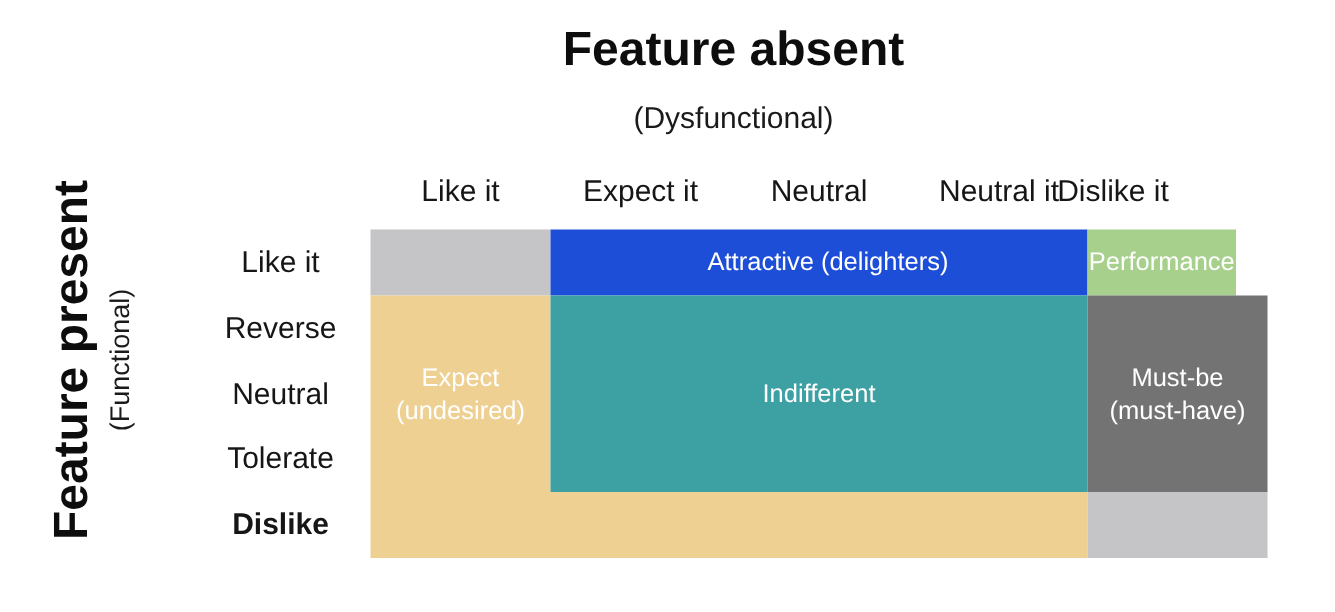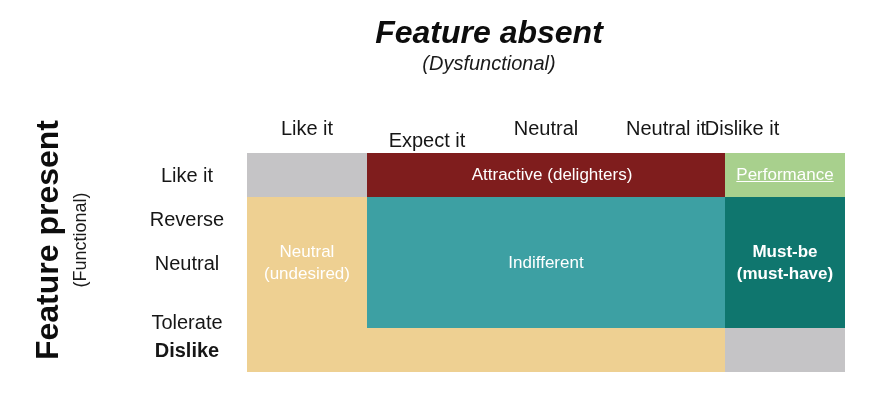--- a/index.html
+++ b/index.html
@@ -4,23 +4,23 @@
 <style>
   html, body { margin: 0; padding: 0; background: #ffffff; }
   .stage {
     position: relative;
     width: 890px;
     height: 408px;
     background: #ffffff;
     font-family: "Liberation Sans", sans-serif;
     overflow: hidden;
   }
-  .title-block { position: absolute; left: 89px; top: 14px; width: 800px; text-align: center; font-style: italic; }
+  .title-block { position: absolute; left: 89px; top: 14px; width: 800px; text-align: center; }
   .title-main { font-size: 32px; font-weight: bold; color: #0d0d0d; line-height: 36px; }
-  .title-sub  { font-size: 20px; color: #1a1a1a; line-height: 24px; margin-top: 1px; }
+  .title-sub  { font-size: 20px; color: #1a1a1a; line-height: 24px; margin-top: 17px; }
   .y-main {
     position: absolute; left: -103px; top: 222px; width: 300px; height: 36px;
     transform: rotate(-90deg); text-align: center;
     font-size: 32px; font-weight: bold; color: #0d0d0d; line-height: 36px;
   }
   .y-sub {
     position: absolute; left: -20px; top: 228px; width: 200px; height: 24px;
     transform: rotate(-90deg); text-align: center;
     font-size: 18px; color: #1a1a1a; line-height: 24px;
   }
@@ -47,46 +47,46 @@
   <div class="title-block">
     <div class="title-main">Feature absent</div>
     <div class="title-sub">(Dysfunctional)</div>
   </div>
 
   <div class="y-main">Feature present</div>
   <div class="y-sub">(Functional)</div>
 
   <div id="col-headers">
       <div class="col-header" style="left: 247px; width: 120px;">Like it</div>
-      <div class="col-header" style="left: 367px; width: 120px; margin-top: 12px;">Expect it</div>
+      <div class="col-header" style="left: 367px; width: 120px;">Expect it</div>
       <div class="col-header" style="left: 486px; width: 120px;">Neutral</div>
       <div class="col-header" style="left: 606px; width: 120px;">Neutral it</div>
       <div class="col-header" style="left: 682px; width: 120px;">Dislike it</div>
     </div>
   <div id="row-headers">
       <div class="row-header" style="top: 153px; height: 44px; line-height: 44px;">Like it</div>
       <div class="row-header" style="top: 197px; height: 44px; line-height: 44px;">Reverse</div>
       <div class="row-header" style="top: 241px; height: 44px; line-height: 44px;">Neutral</div>
-      <div class="row-header" style="top: 300px; height: 44px; line-height: 44px;">Tolerate</div>
+      <div class="row-header" style="top: 284px; height: 44px; line-height: 44px;">Tolerate</div>
       <div class="row-header" style="top: 328px; height: 44px; line-height: 44px; font-weight: bold;">Dislike</div>
     </div>
   <div id="regions">
       <div class="region" style="left: 247px; top: 153px; width: 120px; height: 44px; background: rgb(197, 196, 198);"></div>
-      <div class="region" style="left: 367px; top: 153px; width: 358px; height: 44px; background: #7f1d1d; padding-left: 12px;">
+      <div class="region" style="left: 367px; top: 153px; width: 358px; height: 44px; background: #1d4ed8; padding-left: 12px;">
         <span class="lbl">Attractive (delighters)</span>
       </div>
-      <div class="region" style="left: 725px; top: 153px; width: 120px; height: 44px; background: rgb(168, 208, 141); text-decoration: underline;">
+      <div class="region" style="left: 725px; top: 153px; width: 99px; height: 44px; background: rgb(168, 208, 141);">
         <span class="lbl">Performance</span>
       </div>
       <div class="region" style="left: 247px; top: 197px; width: 120px; height: 131px; background: rgb(238, 208, 146);">
-        <span class="lbl">Neutral (undesired)</span>
+        <span class="lbl">Expect (undesired)</span>
       </div>
       <div class="region" style="left: 247px; top: 328px; width: 478px; height: 44px; background: rgb(238, 208, 146);"></div>
       <div class="region" style="left: 367px; top: 197px; width: 358px; height: 131px; background: rgb(61, 160, 163);">
         <span class="lbl">Indifferent</span>
       </div>
-      <div class="region" style="left: 725px; top: 197px; width: 120px; height: 131px; background: #0f766e; font-weight: bold;">
+      <div class="region" style="left: 725px; top: 197px; width: 120px; height: 131px; background: #737373;">
         <span class="lbl">Must-be (must-have)</span>
       </div>
       <div class="region" style="left: 725px; top: 328px; width: 120px; height: 44px; background: rgb(197, 196, 198);"></div>
     </div>
 
 </div>
 
 </body></html>

